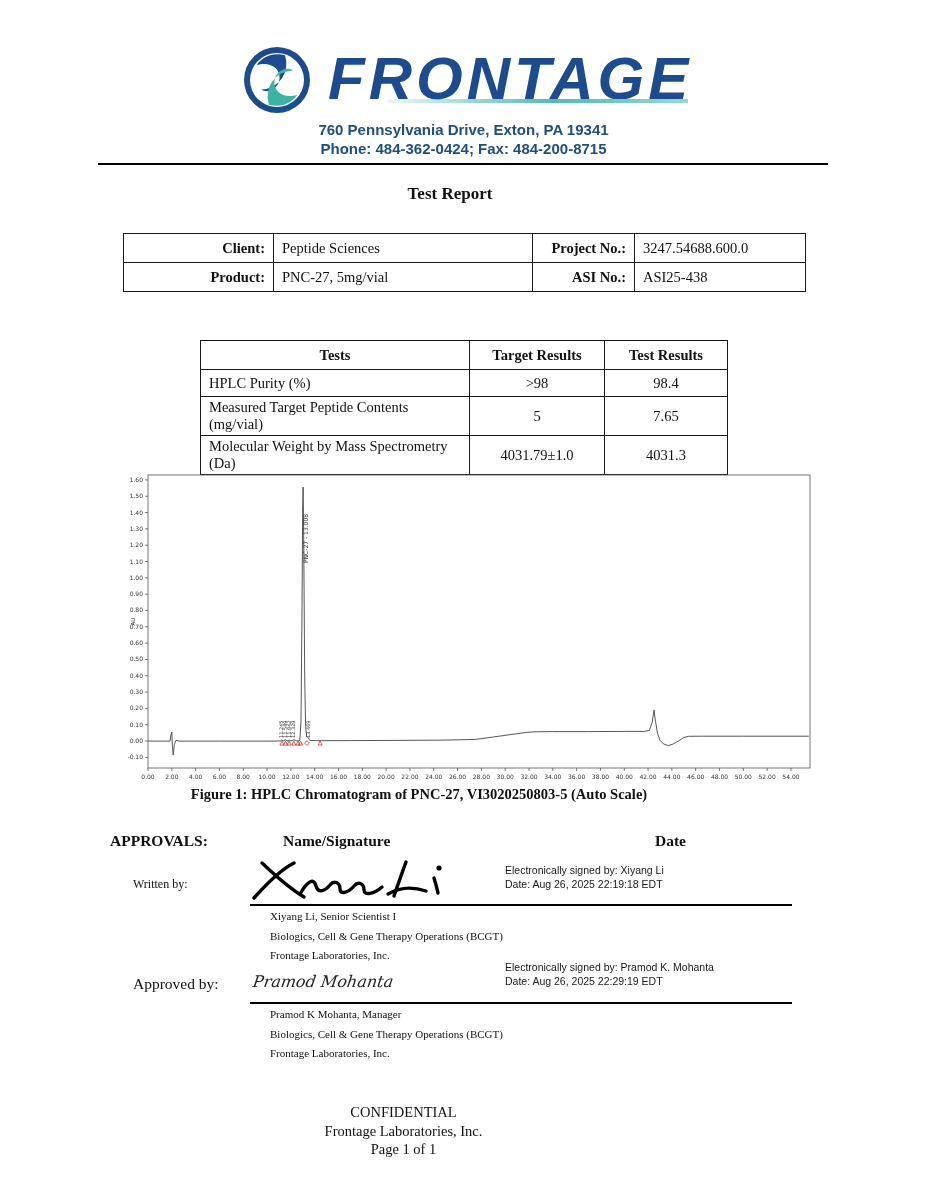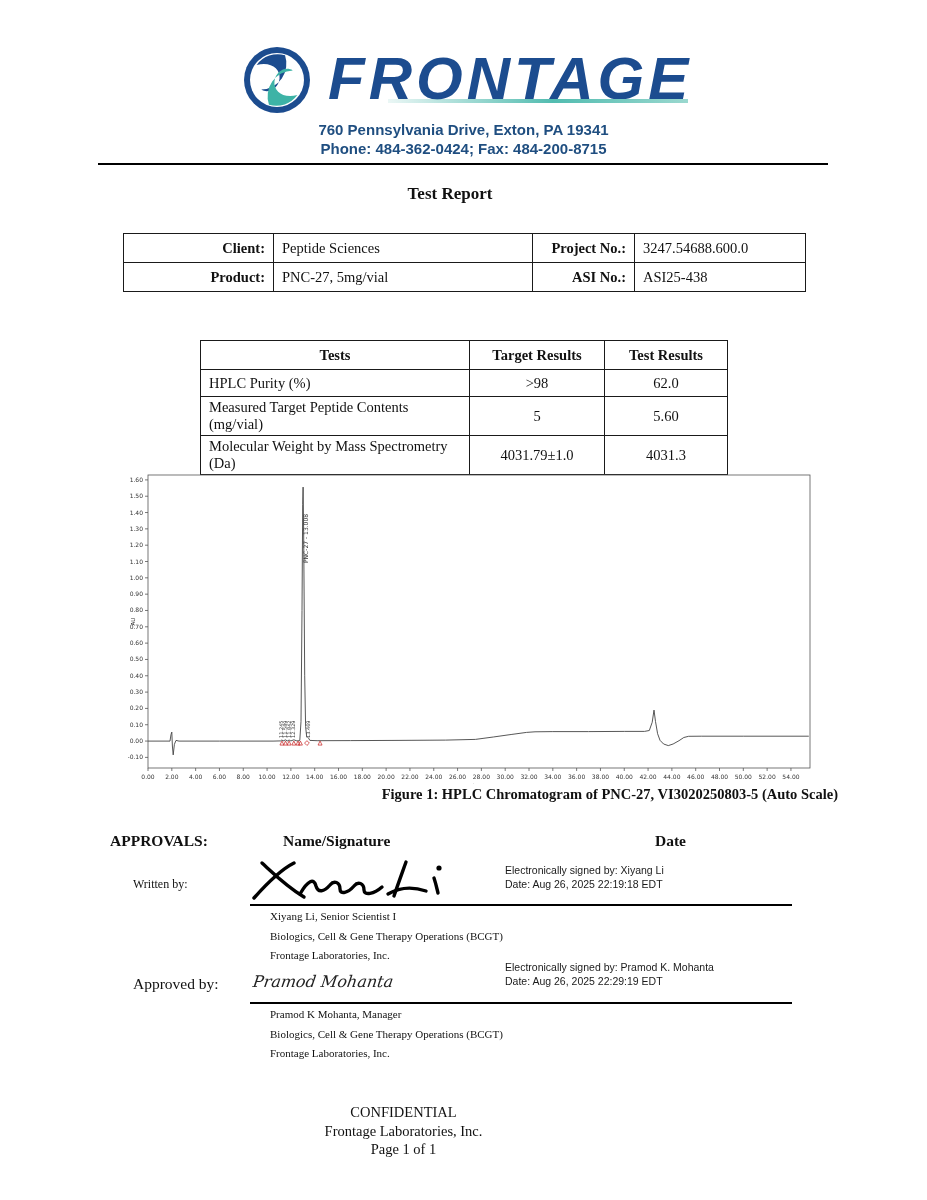--- a/index.html
+++ b/index.html
@@ -28,21 +28,21 @@
   .lbl{font-weight:bold;text-align:right;}
   .val{text-align:left;}
   .shaded{background:#c0c0c0;}
   .res-table{left:200px;top:340px;width:527px;}
   .res-table th{font-weight:bold;text-align:center;height:24px;}
   .res-table .t{text-align:left;}
   .res-table .c{text-align:center;}
 
   
   .figure{left:128px;top:466px;width:692px;height:318px;}
-  .caption{left:0;top:786px;width:838px;text-align:right;font-weight:bold;font-size:14.5px;}
+  .caption{left:0;top:786px;width:838px;text-align:center;font-weight:bold;font-size:14.5px;}
 
   
   .appr-head{top:832px;font-weight:bold;font-size:15.5px;}
   .written-label{left:133px;top:877px;font-size:12px;}
   .approved-label{left:133px;top:975px;font-size:15.5px;}
   .esign{left:505px;font-family:"Liberation Sans",sans-serif;font-size:10.5px;
          line-height:14px;color:#1a1a1a;}
   .sig-line{left:250px;width:542px;height:0;border-top:2px solid #000;}
   .name-block{left:270px;font-size:11px;line-height:19.5px;}
   .script-sig{left:253px;top:972px;font-family:"DejaVu Serif",serif;font-style:italic;
@@ -102,26 +102,26 @@
       </colgroup>
     <tbody>
         <tr>
       <th>Tests</th>
       <th>Target Results</th>
       <th>Test Results</th>
     </tr>
     <tr style="height:27px;">
       <td class="t">HPLC Purity (%)</td>
       <td class="c">&gt;98</td>
-      <td class="c">62.0</td>
+      <td class="c">98.4</td>
     </tr>
     <tr style="height:36px;">
       <td class="t">Measured Target Peptide Contents (mg/vial)</td>
       <td class="c">5</td>
-      <td class="c">5.60</td>
+      <td class="c">7.65</td>
     </tr>
     <tr style="height:36px;">
       <td class="t">Molecular Weight by Mass Spectrometry (Da)</td>
       <td class="c">4031.79±1.0</td>
       <td class="c">4031.3</td>
     </tr>
   </tbody>
     </table>
 
   <svg class="abs figure" viewBox="0 0 692 318">

